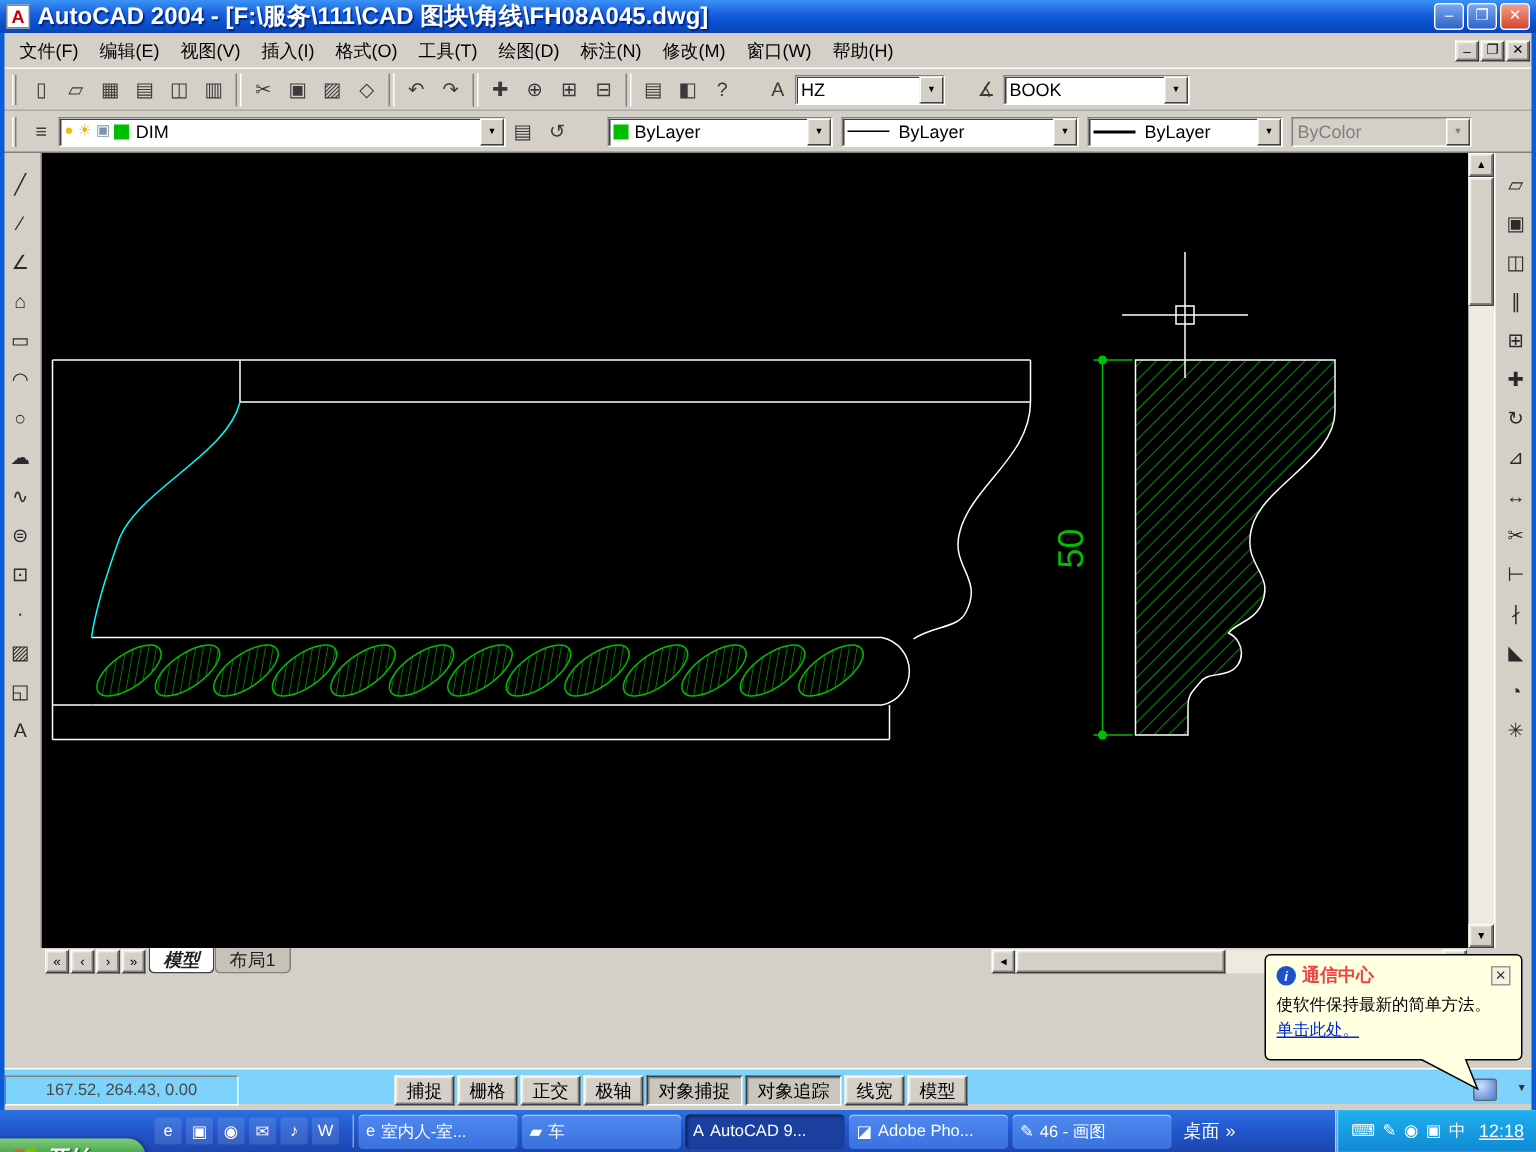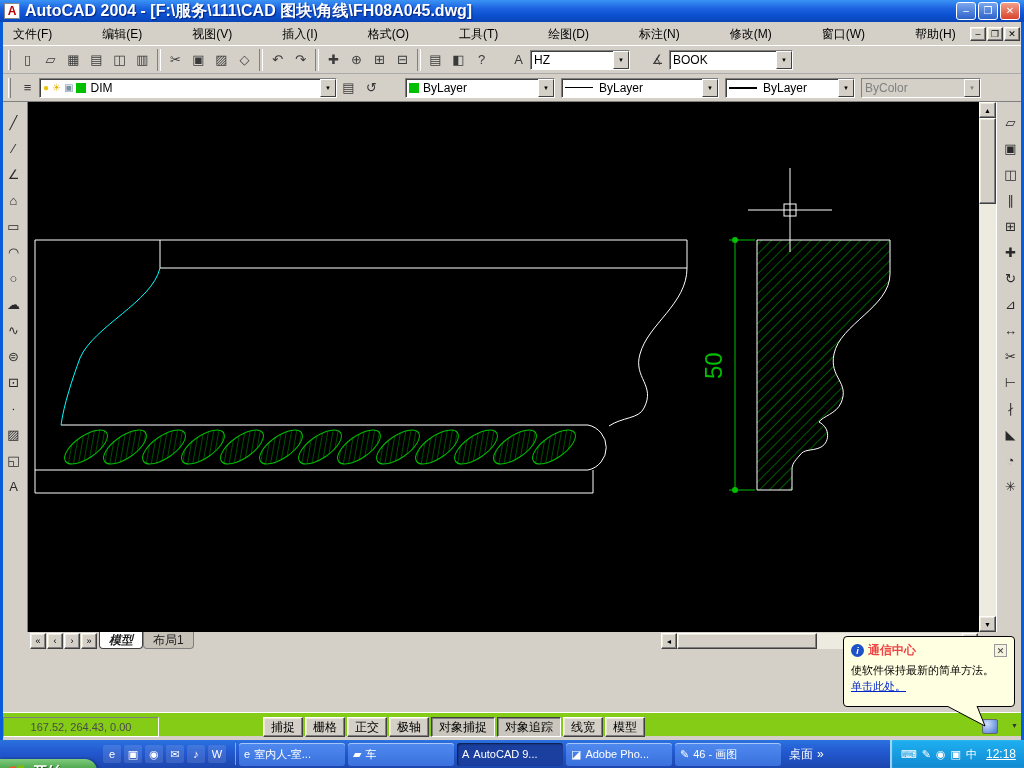--- a/index.html
+++ b/index.html
@@ -13,21 +13,21 @@
 background:linear-gradient(180deg,#3B93F5 0%,#1B62E0 40%,#0B50CF 70%,#0A45B8 100%);color:#fff;z-index:66;}
 .app-icon{width:16px;height:16px;background:#fff;color:#C00000;font-weight:bold;font-size:12px;display:flex;align-items:center;justify-content:center;margin-right:5px;border:1px solid #888;}
 .title-text{flex:1;font-weight:bold;font-size:16px;text-shadow:1px 1px 1px #00217a;white-space:nowrap;overflow:hidden;}
 .tb-btns{display:flex;gap:2px;}
 .tb-btn{width:20px;height:18px;border-radius:3px;border:1px solid #fff;display:flex;align-items:center;justify-content:center;
 background:linear-gradient(180deg,#7BA7F0,#2E63C9);color:#fff;font-size:10px;line-height:1;}
 .tb-btn.close{background:linear-gradient(180deg,#F3A08B,#D8442B);}
 
 
 .menubar{position:absolute;left:0;top:22px;width:1024px;height:24px;background:#D4D0C8;display:flex;align-items:center;border-bottom:1px solid #fff;z-index:10;}
-.menu-items{display:flex;align-items:center;height:100%;padding-left:6px;gap:36px;}
+.menu-items{display:flex;align-items:center;height:100%;padding-left:6px;}
 .menu-item{padding:0 7px;line-height:24px;color:#000;cursor:default;}
 .mdi-btns{margin-left:auto;display:flex;gap:1px;padding-right:4px;}
 .mdi-btn{width:16px;height:14px;font-size:9px;display:flex;align-items:center;justify-content:center;color:#000;}
 .bev{background:#D4D0C8;border:1px solid;border-color:#FFFFFF #404040 #404040 #FFFFFF;box-shadow:inset -1px -1px 0 #808080,inset 1px 1px 0 #ECE9D8;}
 .pressed{border-color:#404040 #FFFFFF #FFFFFF #404040 !important;box-shadow:inset 1px 1px 0 #808080 !important;background:#cac6bd !important;}
 
 
 .toolbar{position:absolute;left:0;width:1024px;height:28px;background:#D4D0C8;display:flex;align-items:center;padding-left:8px;}
 .toolbar.row1{top:46px;border-bottom:1px solid #aaa;}
 .toolbar.row2{top:74px;border-bottom:1px solid #808080;}
@@ -65,21 +65,21 @@
 .hs-btn{position:absolute;top:0;width:16px;height:16px;font-size:7px;display:flex;align-items:center;justify-content:center;color:#000;}
 .hs-thumb{position:absolute;left:16px;top:0;width:140px;height:16px;}
 
 
 .cmd{position:absolute;left:0;top:650px;width:1024px;height:62px;background:#D4D0C8;padding:1px 2px 2px 2px;}
 .cmd-inner{position:relative;width:100%;height:100%;background:#fff;border:1px solid;border-color:#808080 #fff #fff #808080;font-size:12px;color:#000;}
 .cmd-hist{padding:2px 4px 0 4px;line-height:15px;white-space:pre;}
 .cmd-prompt{position:absolute;left:0;right:0;bottom:0;height:19px;border-top:1px solid #808080;padding:2px 4px;line-height:15px;}
 
 
-.status{position:absolute;left:0;top:712px;width:1024px;height:24px;background:#84cc16;border-top:1px solid #fff;}
+.status{position:absolute;left:0;top:712px;width:1024px;height:24px;background:#7dd3fc;border-top:1px solid #fff;}
 .coords{position:absolute;left:3px;top:4px;width:156px;height:20px;border:1px solid;border-color:#808080 #fff #fff #808080;display:flex;align-items:center;justify-content:center;color:#4a4a4a;font-size:11px;}
 .toggles{position:absolute;left:263px;top:4px;display:flex;gap:2px;}
 .toggle{height:20px;padding:0 7px;display:flex;align-items:center;font-size:12px;color:#000;}
 .comm-icon{position:absolute;right:26px;top:6px;width:16px;height:15px;border-radius:2px;background:radial-gradient(circle at 30% 30%,#cfe0ff,#4677d0);border:1px solid #666;}
 .status-drop{position:absolute;right:6px;top:9px;font-size:7px;color:#333;}
 
 
 .taskbar{position:absolute;left:0;top:740px;width:1024px;height:28px;background:linear-gradient(180deg,#2B71E0 0%,#2258CF 45%,#1C46AD 100%);display:flex;align-items:center;z-index:80;}
 .start{height:28px;width:97px;display:flex;align-items:center;gap:6px;padding-left:9px;border-radius:0 12px 12px 0;
 background:linear-gradient(180deg,#7ECB7E 0%,#3F9C3F 45%,#2F7D2F 100%);box-shadow:1px 0 3px rgba(0,0,0,.4);color:#fff;font-size:15px;font-weight:bold;font-style:italic;text-shadow:1px 1px 1px #1c4f1c;margin-top:37px;}

